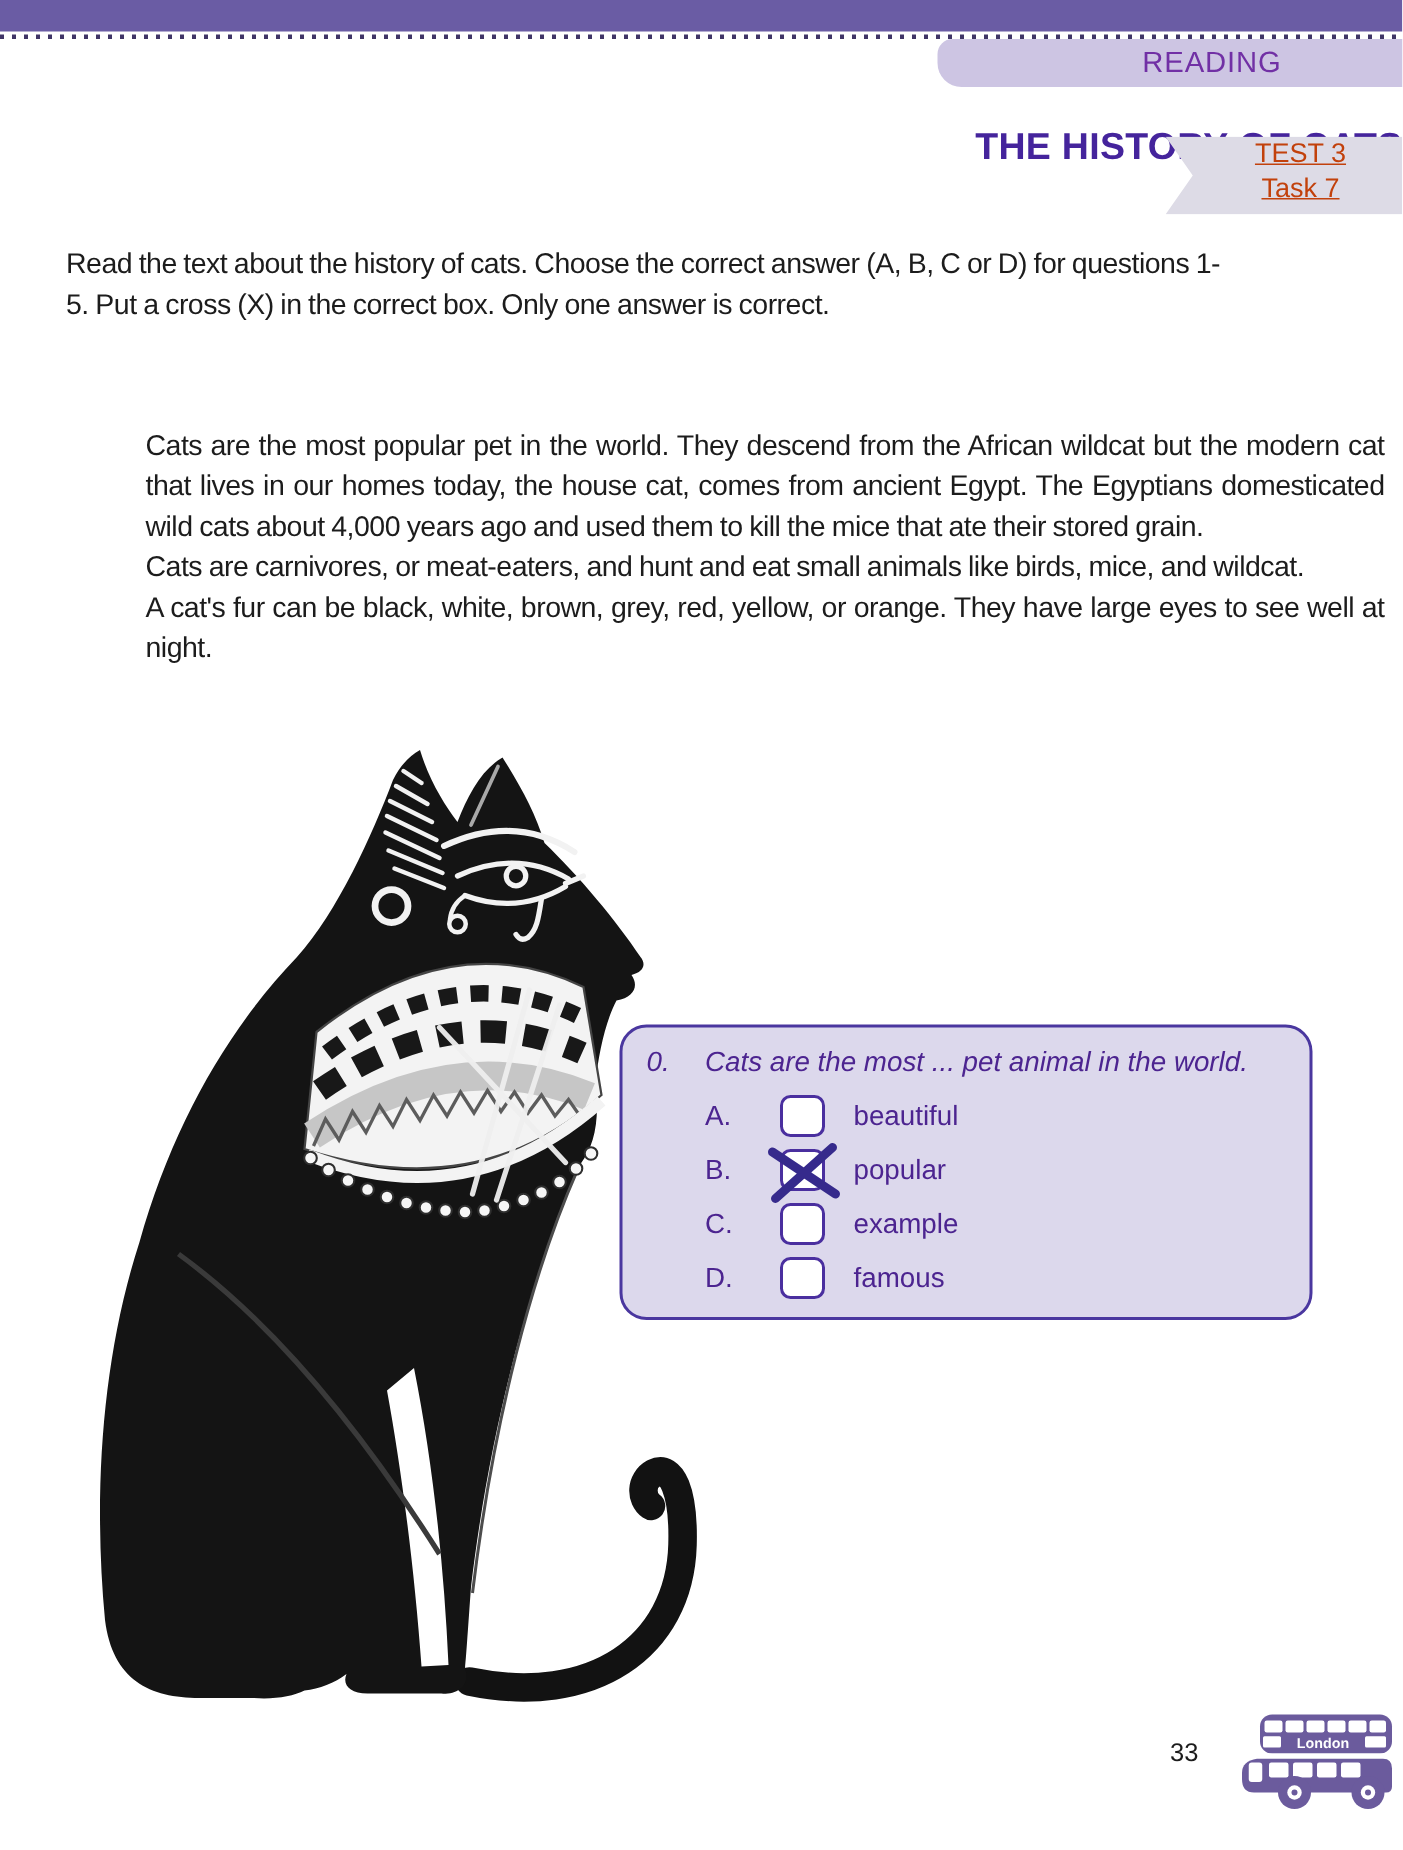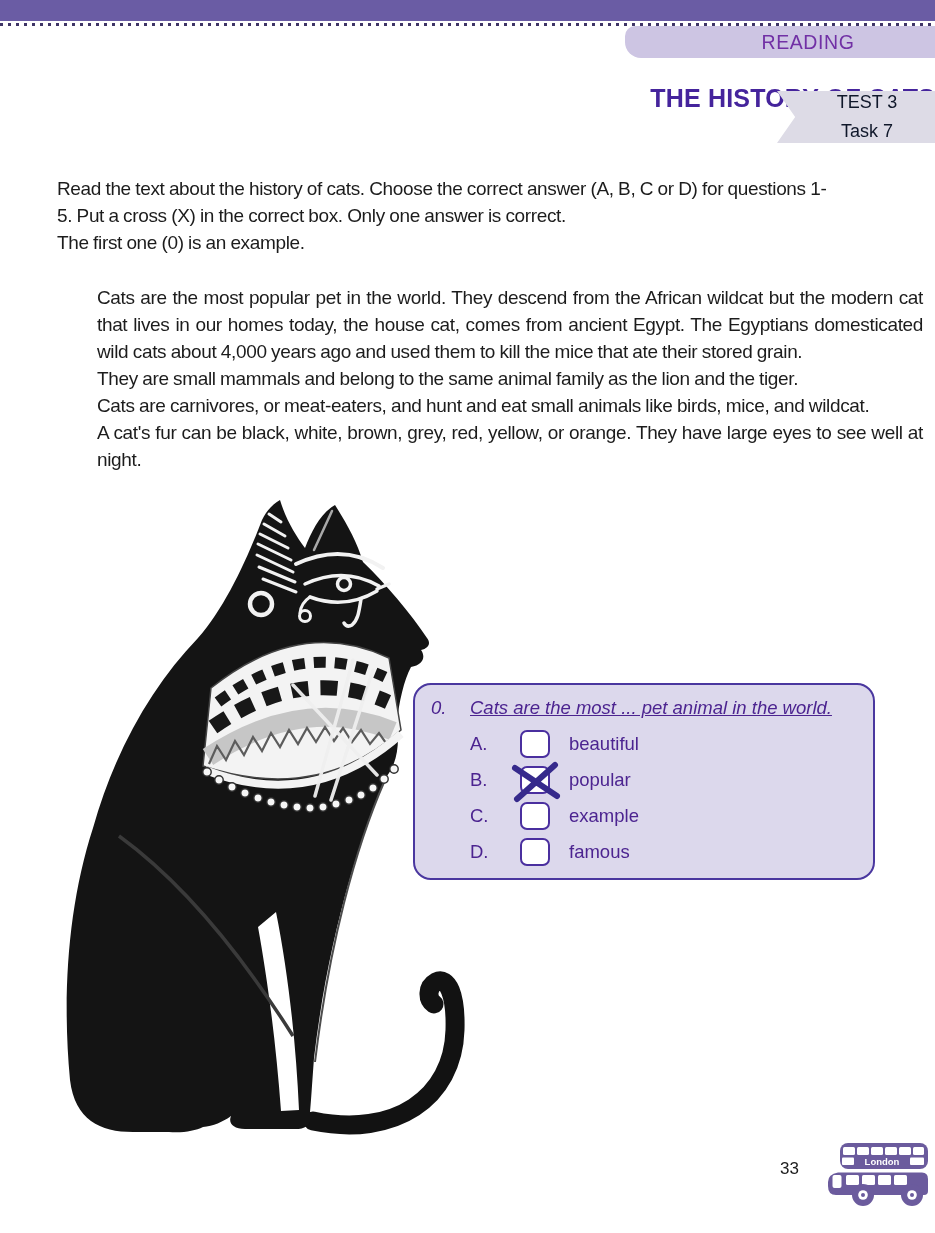--- a/index.html
+++ b/index.html
@@ -18,42 +18,42 @@
     display:flex; align-items:center; justify-content:center;
     color:#7130a5; font-size:19.5px; letter-spacing:.6px;padding-left:40px;
   }
   .page-title {
     position:absolute; left:0; top:84px; width:935px; margin:0;
     text-align:right; font-size:25px; font-weight:bold; color:#45249c; letter-spacing:.2px;
   }
   .test-ribbon {
     position:absolute; left:777px; top:91px; width:158px; height:52px;
     background:#dddbe6; clip-path:polygon(0 0,100% 0,100% 100%,0 100%,11.5% 50%);
-    color:#0f172a; font-size:18px; line-height:23px; text-align:center;
+    color:#c2410c; font-size:18px; line-height:23px; text-align:center;
     box-sizing:border-box; padding-left:22px;
-    display:flex; flex-direction:column; justify-content:space-between;
+    display:flex; flex-direction:column; justify-content:flex-start;text-decoration:underline;
   }
   .text-block { position:absolute; color:#1c1c1c; font-size:19px; line-height:27px;
     letter-spacing:-0.35px; word-spacing:-0.5px; }
   .text-block p { margin:0; }
-  .instructions { left:57px; top:163px; width:772px;margin-top:12px; }
+  .instructions { left:44px; top:163px; width:772px; }
   .reading-text { left:57px; top:284px; width:826px;margin-left:40px; }
   .reading-text p { text-align:justify; }
 
   .cat-illustration { position:absolute; left:55px; top:480px; width:430px; height:660px; }
   .cat-illustration svg { display:block; width:100%; height:100%; }
 
   .question-box {
     position:absolute; left:413px; top:683px; width:462px; height:197px; box-sizing:border-box;
     background:#dcd8ec; border:2px solid #4a379f; border-radius:18px;
     padding:12px 10px 0 16px; color:#4c2490;
   }
   .q-head { display:flex; font-style:italic; font-size:18.5px; }
   .q-num { width:39px; flex:none; }
-  .q-text { flex:1;text-decoration:underline; }
+  .q-text { flex:1; }
   .options { margin-left:39px; margin-top:7px; }
   .opt-row { display:flex; align-items:center; height:36px; }
   .opt-letter { width:50px; flex:none; font-size:18.5px; }
   .opt-box {
     position:relative; width:26px; height:24px; flex:none;
     border:2.5px solid #4a2f9f; border-radius:7px; background:#ffffff; margin-right:19px;
   }
   .x-mark { position:absolute; left:-13px; top:-8px; width:54px; height:42px; overflow:visible; }
   .opt-label { font-size:18.5px; }
 
@@ -75,27 +75,25 @@
   <h1 class="page-title">THE HISTORY OF CATS</h1>
 
   <div class="test-ribbon">
     <div>TEST 3</div>
     <div>Task 7</div>
   </div>
 
   <div class="text-block instructions">
 
   <p>Read the text about the history of cats. Choose the correct answer (A, B, C or D) for questions 1-5. Put a cross (X) in the correct box. Only one answer is correct.</p>
-      <p>The first one (0) is an example.</p>
     </div>
 
   <div class="text-block reading-text">
 
   <p>Cats are the most popular pet in the world. They descend from the African wildcat but the modern cat that lives in our homes today, the house cat, comes from ancient Egypt. The Egyptians domesticated wild cats about 4,000 years ago and used them to kill the mice that ate their stored grain.</p>
-      <p>They are small mammals and belong to the same animal family as the lion and the tiger.</p>
       <p>Cats are carnivores, or meat-eaters, and hunt and eat small animals like birds, mice, and wildcat.</p>
       <p>A cat's fur can be black, white, brown, grey, red, yellow, or orange. They have large eyes to see well at night.</p>
     </div>
 
   <div class="cat-illustration">
     <svg viewBox="0 0 430 660" aria-hidden="true">
 
       <path d="M 258 641 C 340 658 398 618 400 550 C 401 515 393 496 381 502 C 372 507 372 519 379 524" fill="none" stroke="#121212" stroke-width="19" stroke-linecap="round"></path>
 
       <path fill="#141414" d="M 225 20

